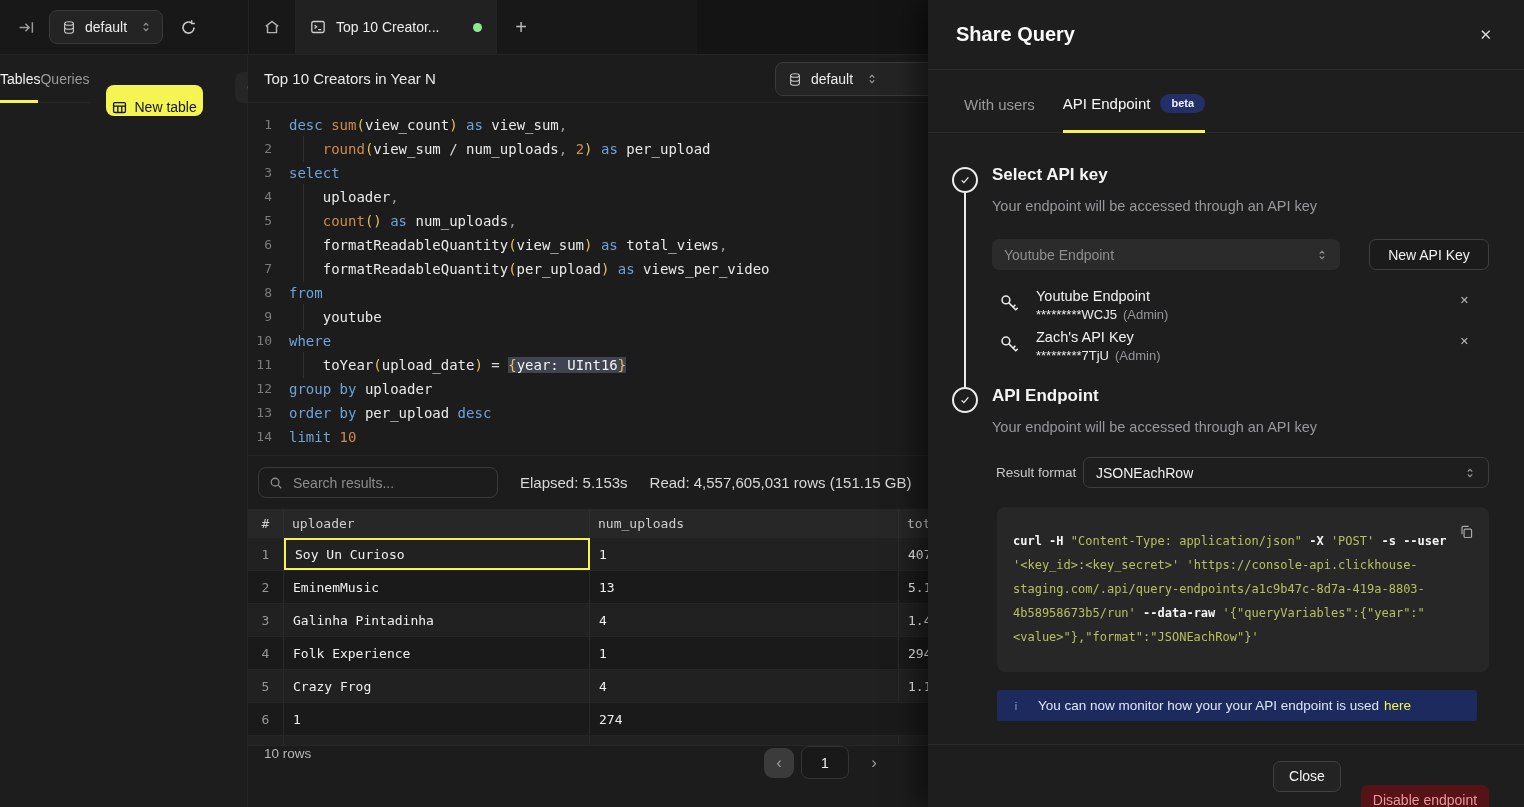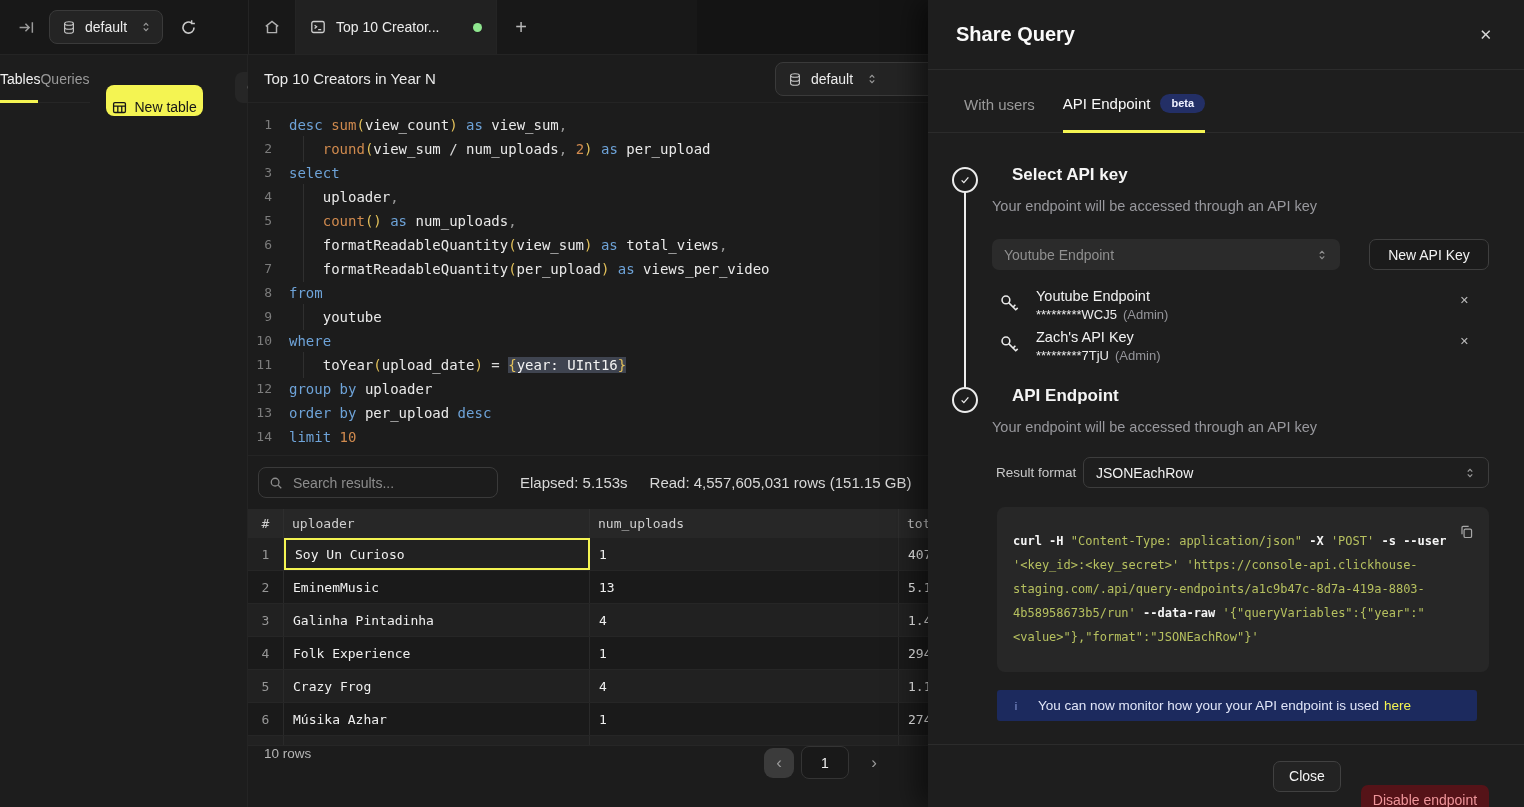--- a/index.html
+++ b/index.html
@@ -99,21 +99,21 @@
   .panel-tabs { height:63px; flex:0 0 auto; border-bottom:1px solid #2b2b2b; display:flex; align-items:flex-end; padding-left:36px; gap:28px; }
   .p-tab { padding-bottom:19px; font-size:15px; color:#9a9a9a; position:relative; display:flex; align-items:center; gap:10px; cursor:pointer; }
   .p-tab.active { color:#fafafa; }
   .p-tab.active::after { content:''; position:absolute; left:0; right:0; bottom:-1px; height:3px; background:var(--accent_yellow,#f4f452); }
   .badge { background:var(--beta_badge_bg,#232f66); color:#f0f2ff; font-size:11px; font-weight:700; padding:4px 11px; border-radius:11px; line-height:1; }
 
   .panel-body { flex:1; min-height:0; position:relative; padding:32px 35px 0 64px; overflow:hidden; }
   .step-line { position:absolute; left:36px; top:58px; width:2px; height:198px; background:#ececec; }
   .step-circle { position:absolute; left:24px; width:26px; height:26px; border-radius:50%; border:2px solid #ececec; background:#1e1e1e; display:flex; align-items:center; justify-content:center; z-index:1; }
   .step-circle.c1 { top:34px; } .step-circle.c2 { top:254px; }
-  .sec-title { font-size:17px; font-weight:700; color:#f5f5f5;margin-left:20px; }
+  .sec-title { font-size:17px; font-weight:700; color:#f5f5f5; }
   .sec-desc { margin-top:13px; font-size:14.5px; color:#98989d; }
   .controls-row { margin-top:25px; display:flex; align-items:center; }
   .key-select { width:348px; height:31px; background:#2b2b2b; border-radius:7px; display:flex; align-items:center; padding:0 12px; color:#8f8f8f; font-size:14px; cursor:pointer; }
   .key-select .chev { margin-left:auto; }
   .newkey-btn { margin-left:auto; width:120px; height:31px; background:#1b1b1b; border:1px solid #3f3f3f; border-radius:7px; color:#f2f2f2; font-size:14px; display:flex; align-items:center; justify-content:center; cursor:pointer; }
   .keys { margin-top:18px; padding-left:7px; }
   .key-row { display:flex; align-items:flex-start; min-height:39px; margin-bottom:2px; position:relative; }
   .key-icon { margin-top:5px; color:#e8e8e8; }
   .key-info { margin-left:16px; }
   .key-name { font-size:14.5px; font-weight:500; color:#f2f2f2; }
@@ -359,21 +359,20 @@
               <div class="td">294</div>
             </div>
             <div class="tr odd">
               <div class="td rownum">5</div>
               <div class="td">Crazy Frog</div>
               <div class="td">4</div>
               <div class="td">1.1</div>
             </div>
             <div class="tr even">
               <div class="td rownum">6</div>
-              <div class="td">Músika Azhar</div>
               <div class="td">1</div>
               <div class="td">274</div>
             </div>
             <div class="tr partial odd">
               <div class="td rownum"></div>
               <div class="td"></div>
               <div class="td"></div>
               <div class="td"></div>
             </div>
           </div>

